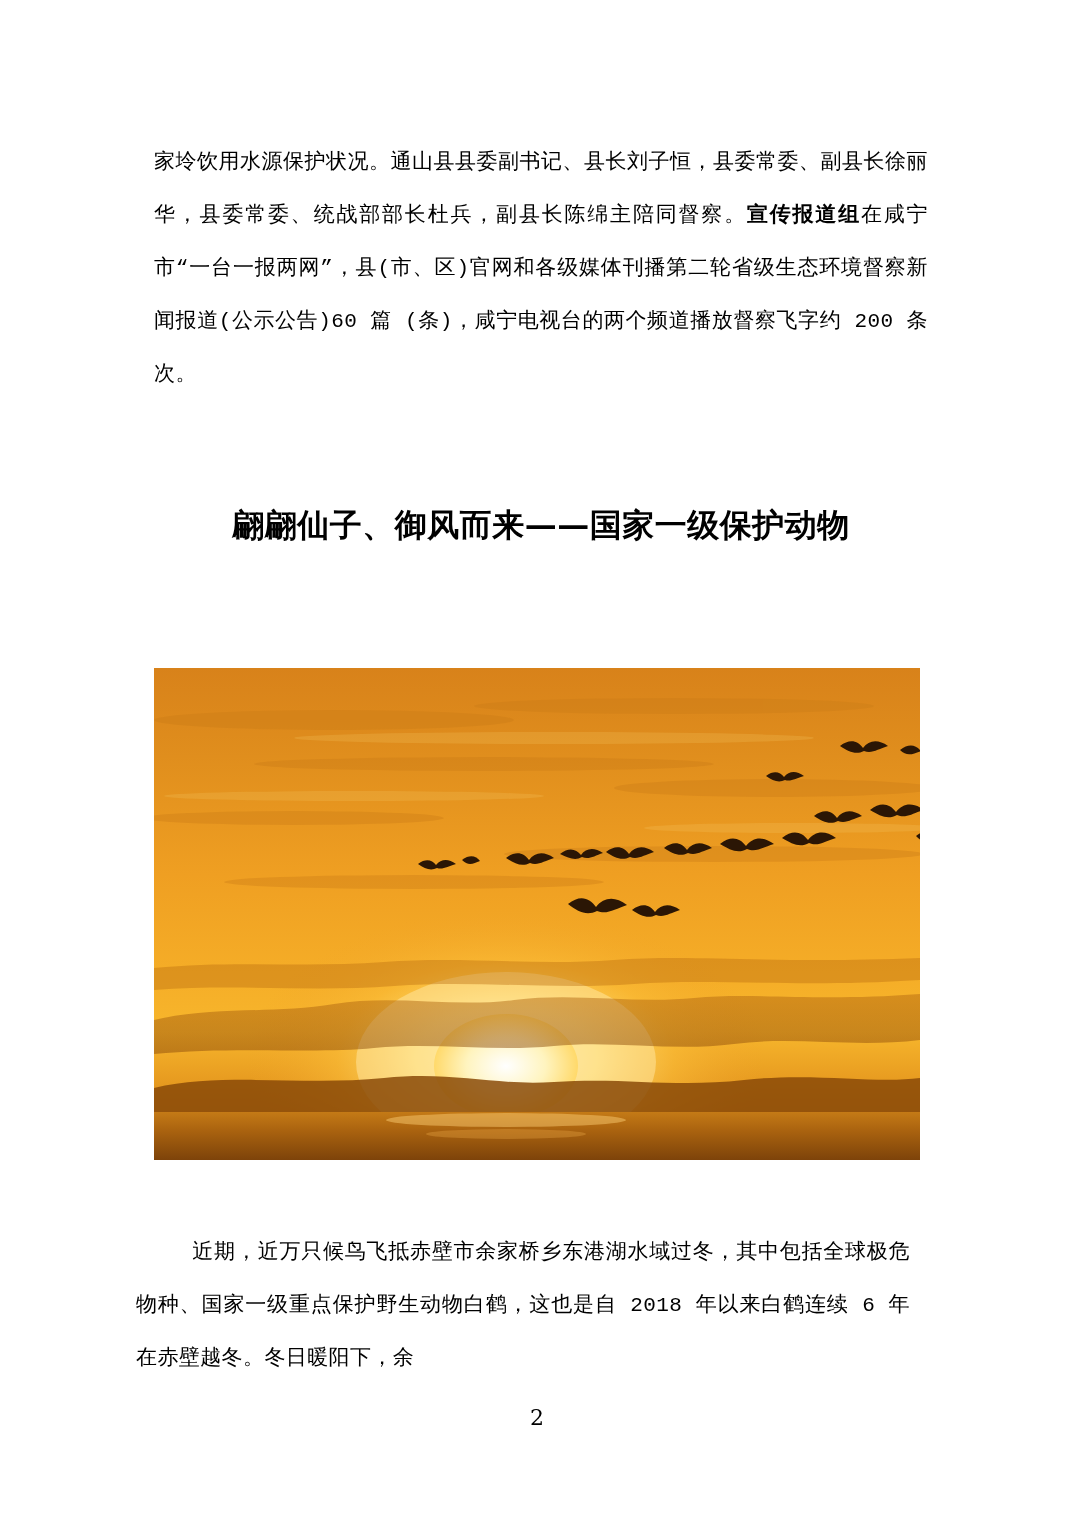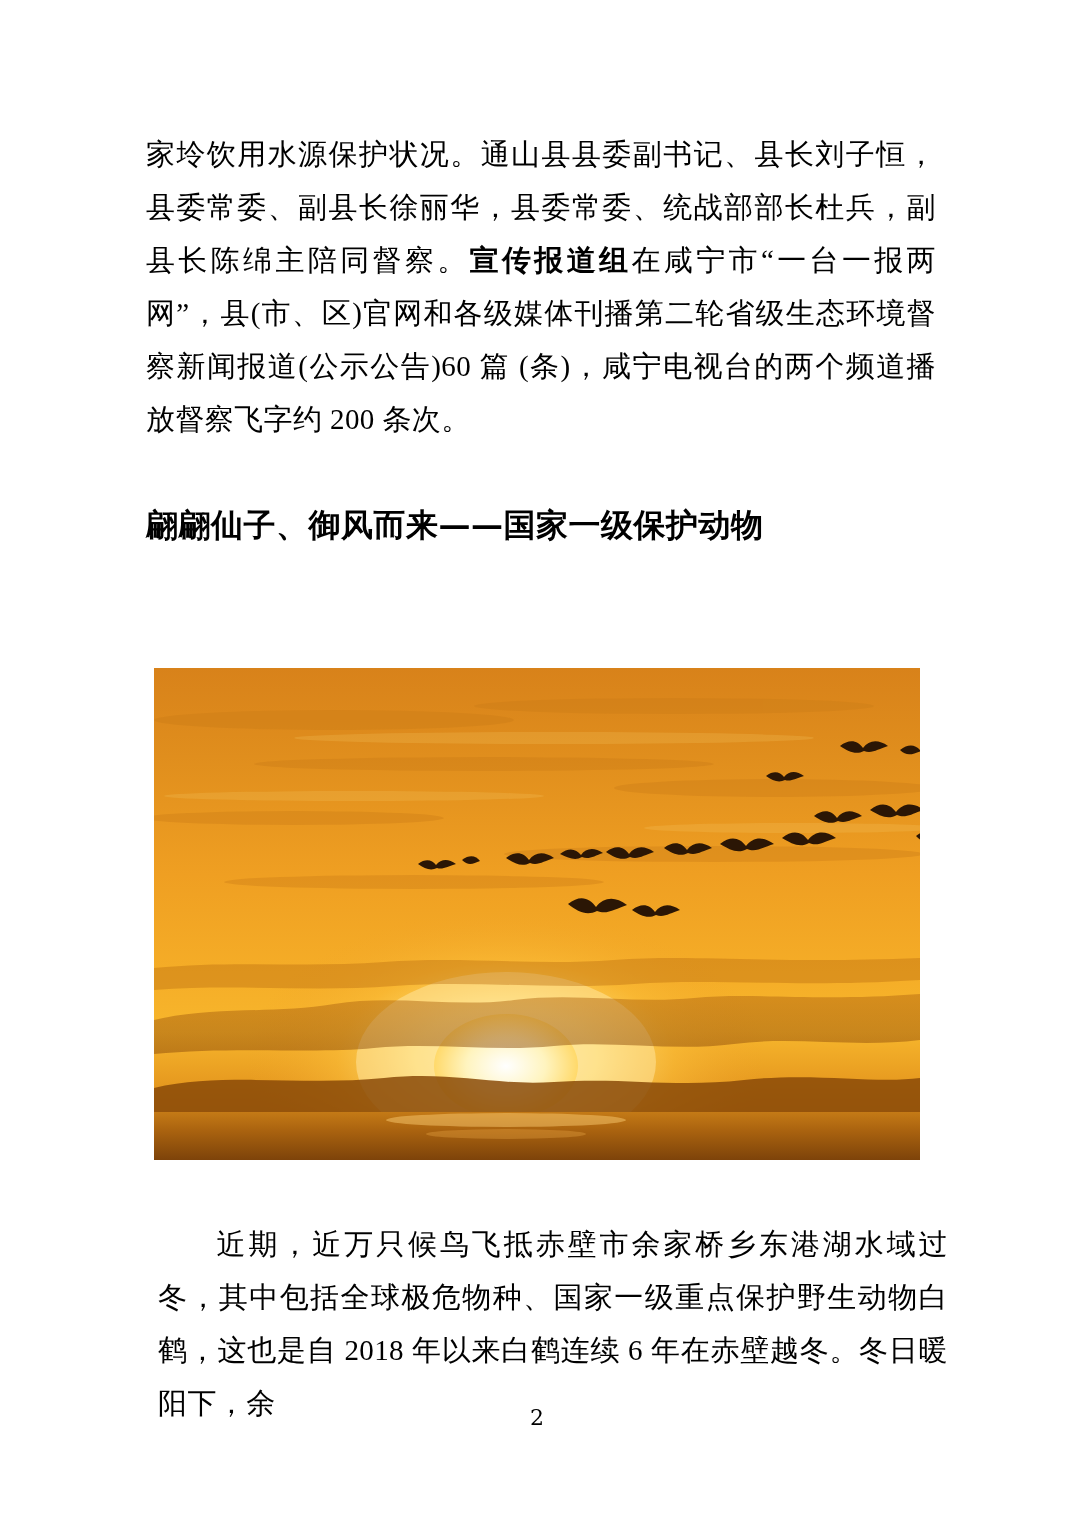--- a/index.html
+++ b/index.html
@@ -23,36 +23,37 @@
     box-sizing: border-box;
     padding: 0;
   }
   .body-block {
     position: absolute;
     left: 146px;
     top: 128px;
     width: 790px;
   }
   .para {
-    font-size: 29px;
+    font-size: 21px;
     line-height: 53px;
     text-align: justify;
     text-justify: inter-ideograph;
     letter-spacing: 0.4px;
-    margin: 0;
-    font-family: Liberation Serif, serif;
+    margin: 8px;
+    font-family: Liberation Mono, monospace;
   }
   .para .bold {
     font-weight: bold;
   }
   .article-title {
     position: absolute;
     left: 146px;
     top: 500px;
     width: 790px;
+    text-align: center;
     font-size: 32px;
     font-weight: bold;
     line-height: 50px;
     letter-spacing: 0.5px;
     font-family: "DejaVu Serif", "Liberation Serif", serif;
   }
   .figure {
     position: absolute;
     left: 154px;
     top: 668px;
@@ -60,21 +61,21 @@
     height: 492px;
     overflow: hidden;
   }
   .figure svg {
     display: block;
     width: 766px;
     height: 492px;
   }
   .para2 {
     position: absolute;
-    left: 158px;
+    left: 128px;
     top: 1218px;
     width: 790px;
   }
   .para2 .indent {
     display: inline-block;
     width: 56px;
   }
   .page-number {
     position: absolute;
     left: 0;

